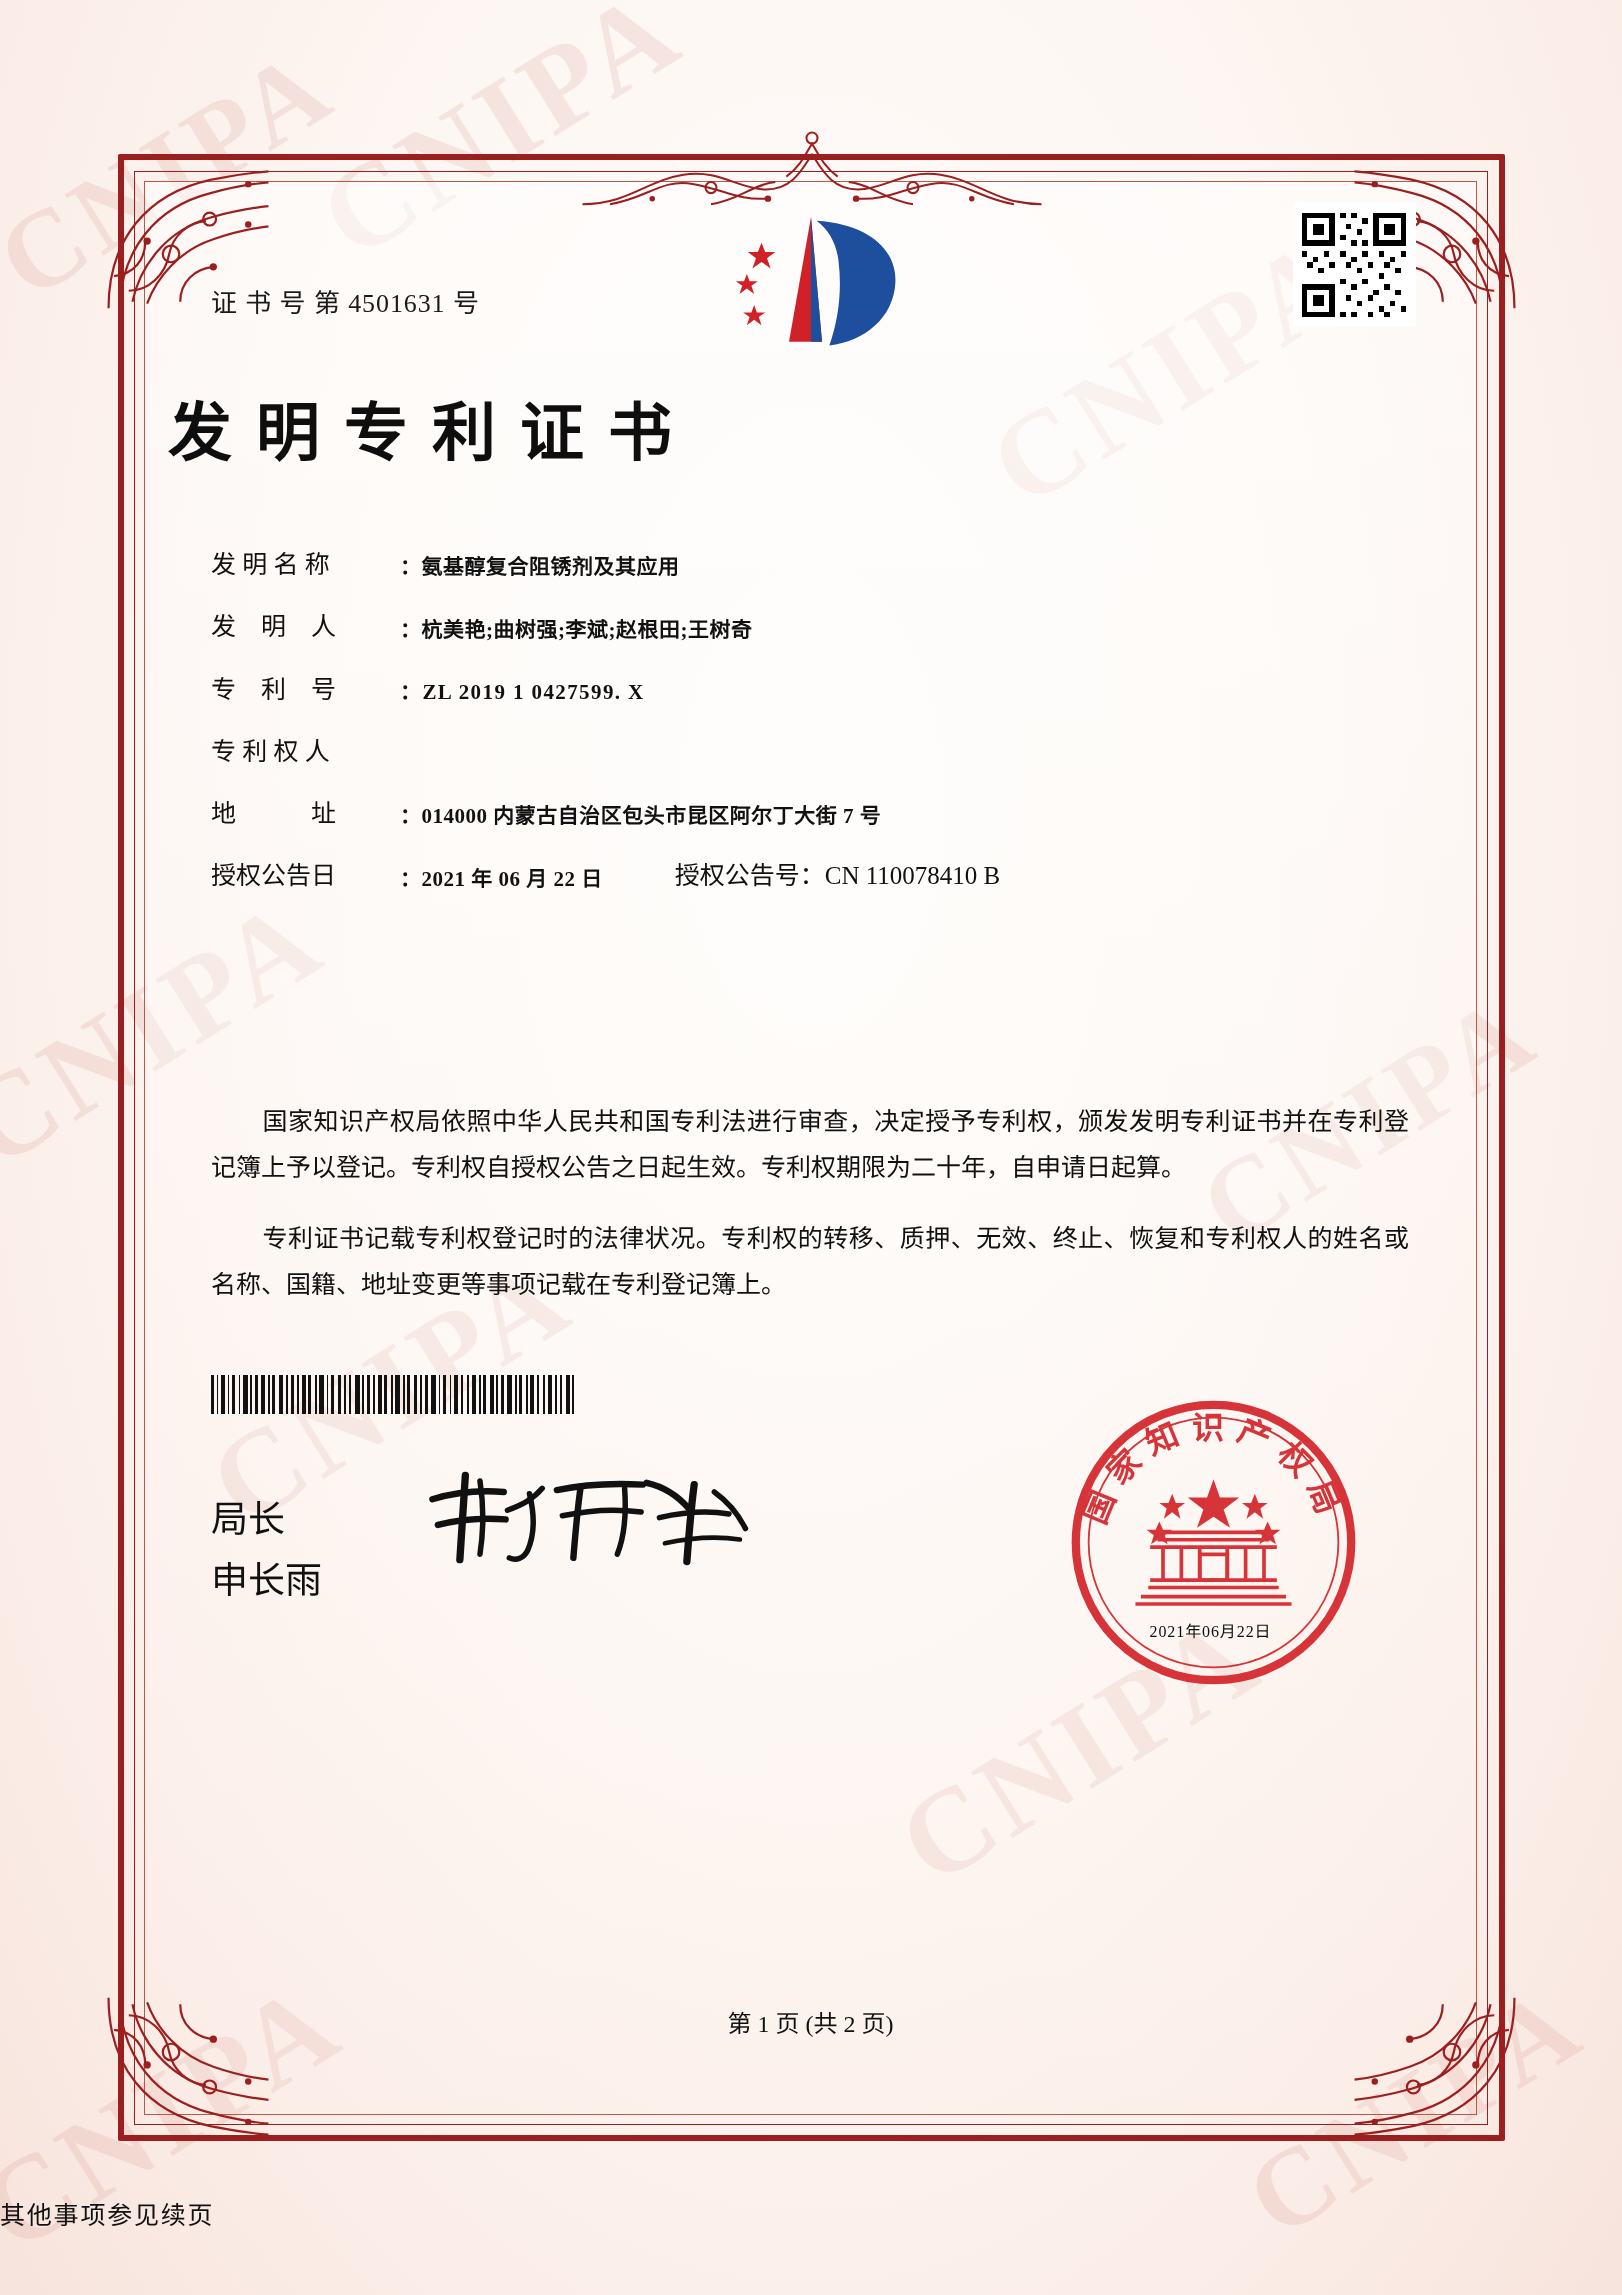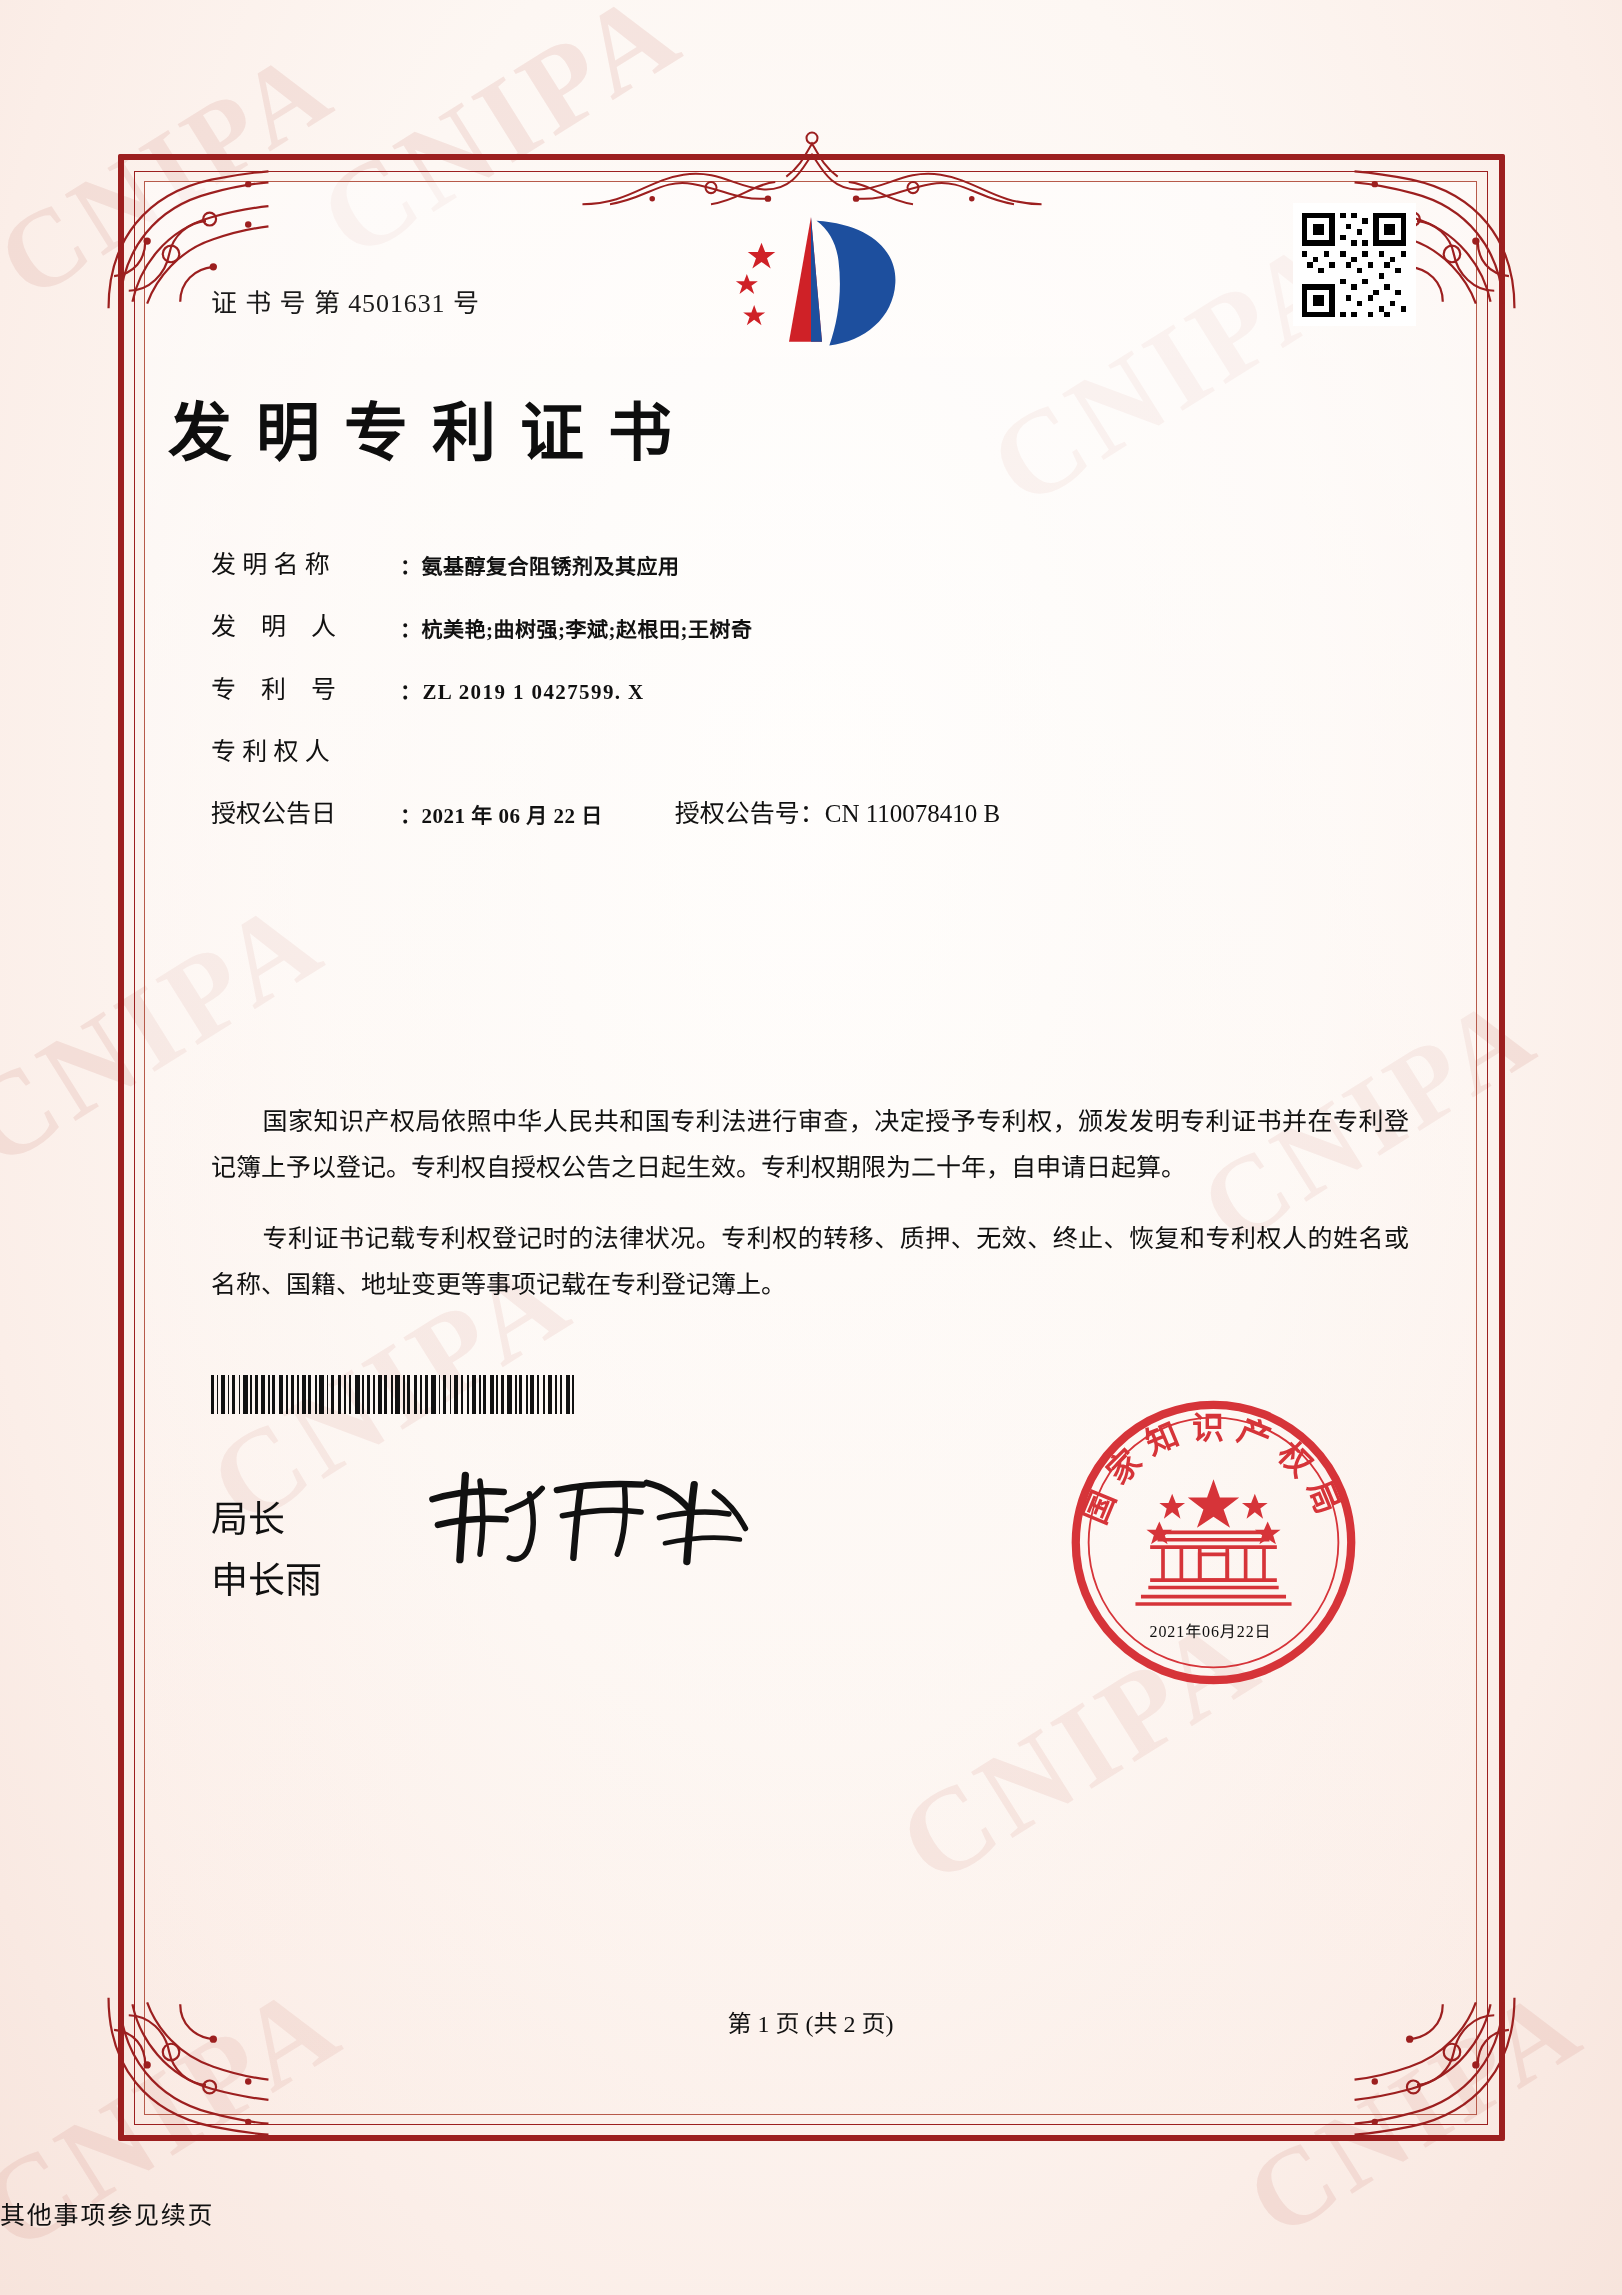--- a/index.html
+++ b/index.html
@@ -489,20 +489,24 @@
       <div class="row">
         <div class="lbl">专　利　号</div>
         <div class="val mono">：<span>ZL 2019 1 0427599. X</span></div>
       </div>
 
 
       <div class="row">
         <div class="lbl">专 利 权 人</div>
       </div>
 
+      <div class="row">
+        <div class="lbl">地　　　址</div>
+        <div class="val">：<span>014000 内蒙古自治区包头市昆区阿尔丁大街 7 号</span></div>
+      </div>
 
       <div class="row two">
         <div class="lbl">授权公告日</div>
         <div class="val">：<span>2021 年 06 月 22 日</span></div>
         <div class="lbl2"><span>授权公告号</span>：<span>CN 110078410 B</span></div>
       </div>
 
     </div>
 
     <div class="para p1"><span class="indent"></span><span>国家知识产权局依照中华人民共和国专利法进行审查，决定授予专利权，颁发发明专利证书并在专利登记簿上予以登记。专利权自授权公告之日起生效。专利权期限为二十年，自申请日起算。</span></div>

